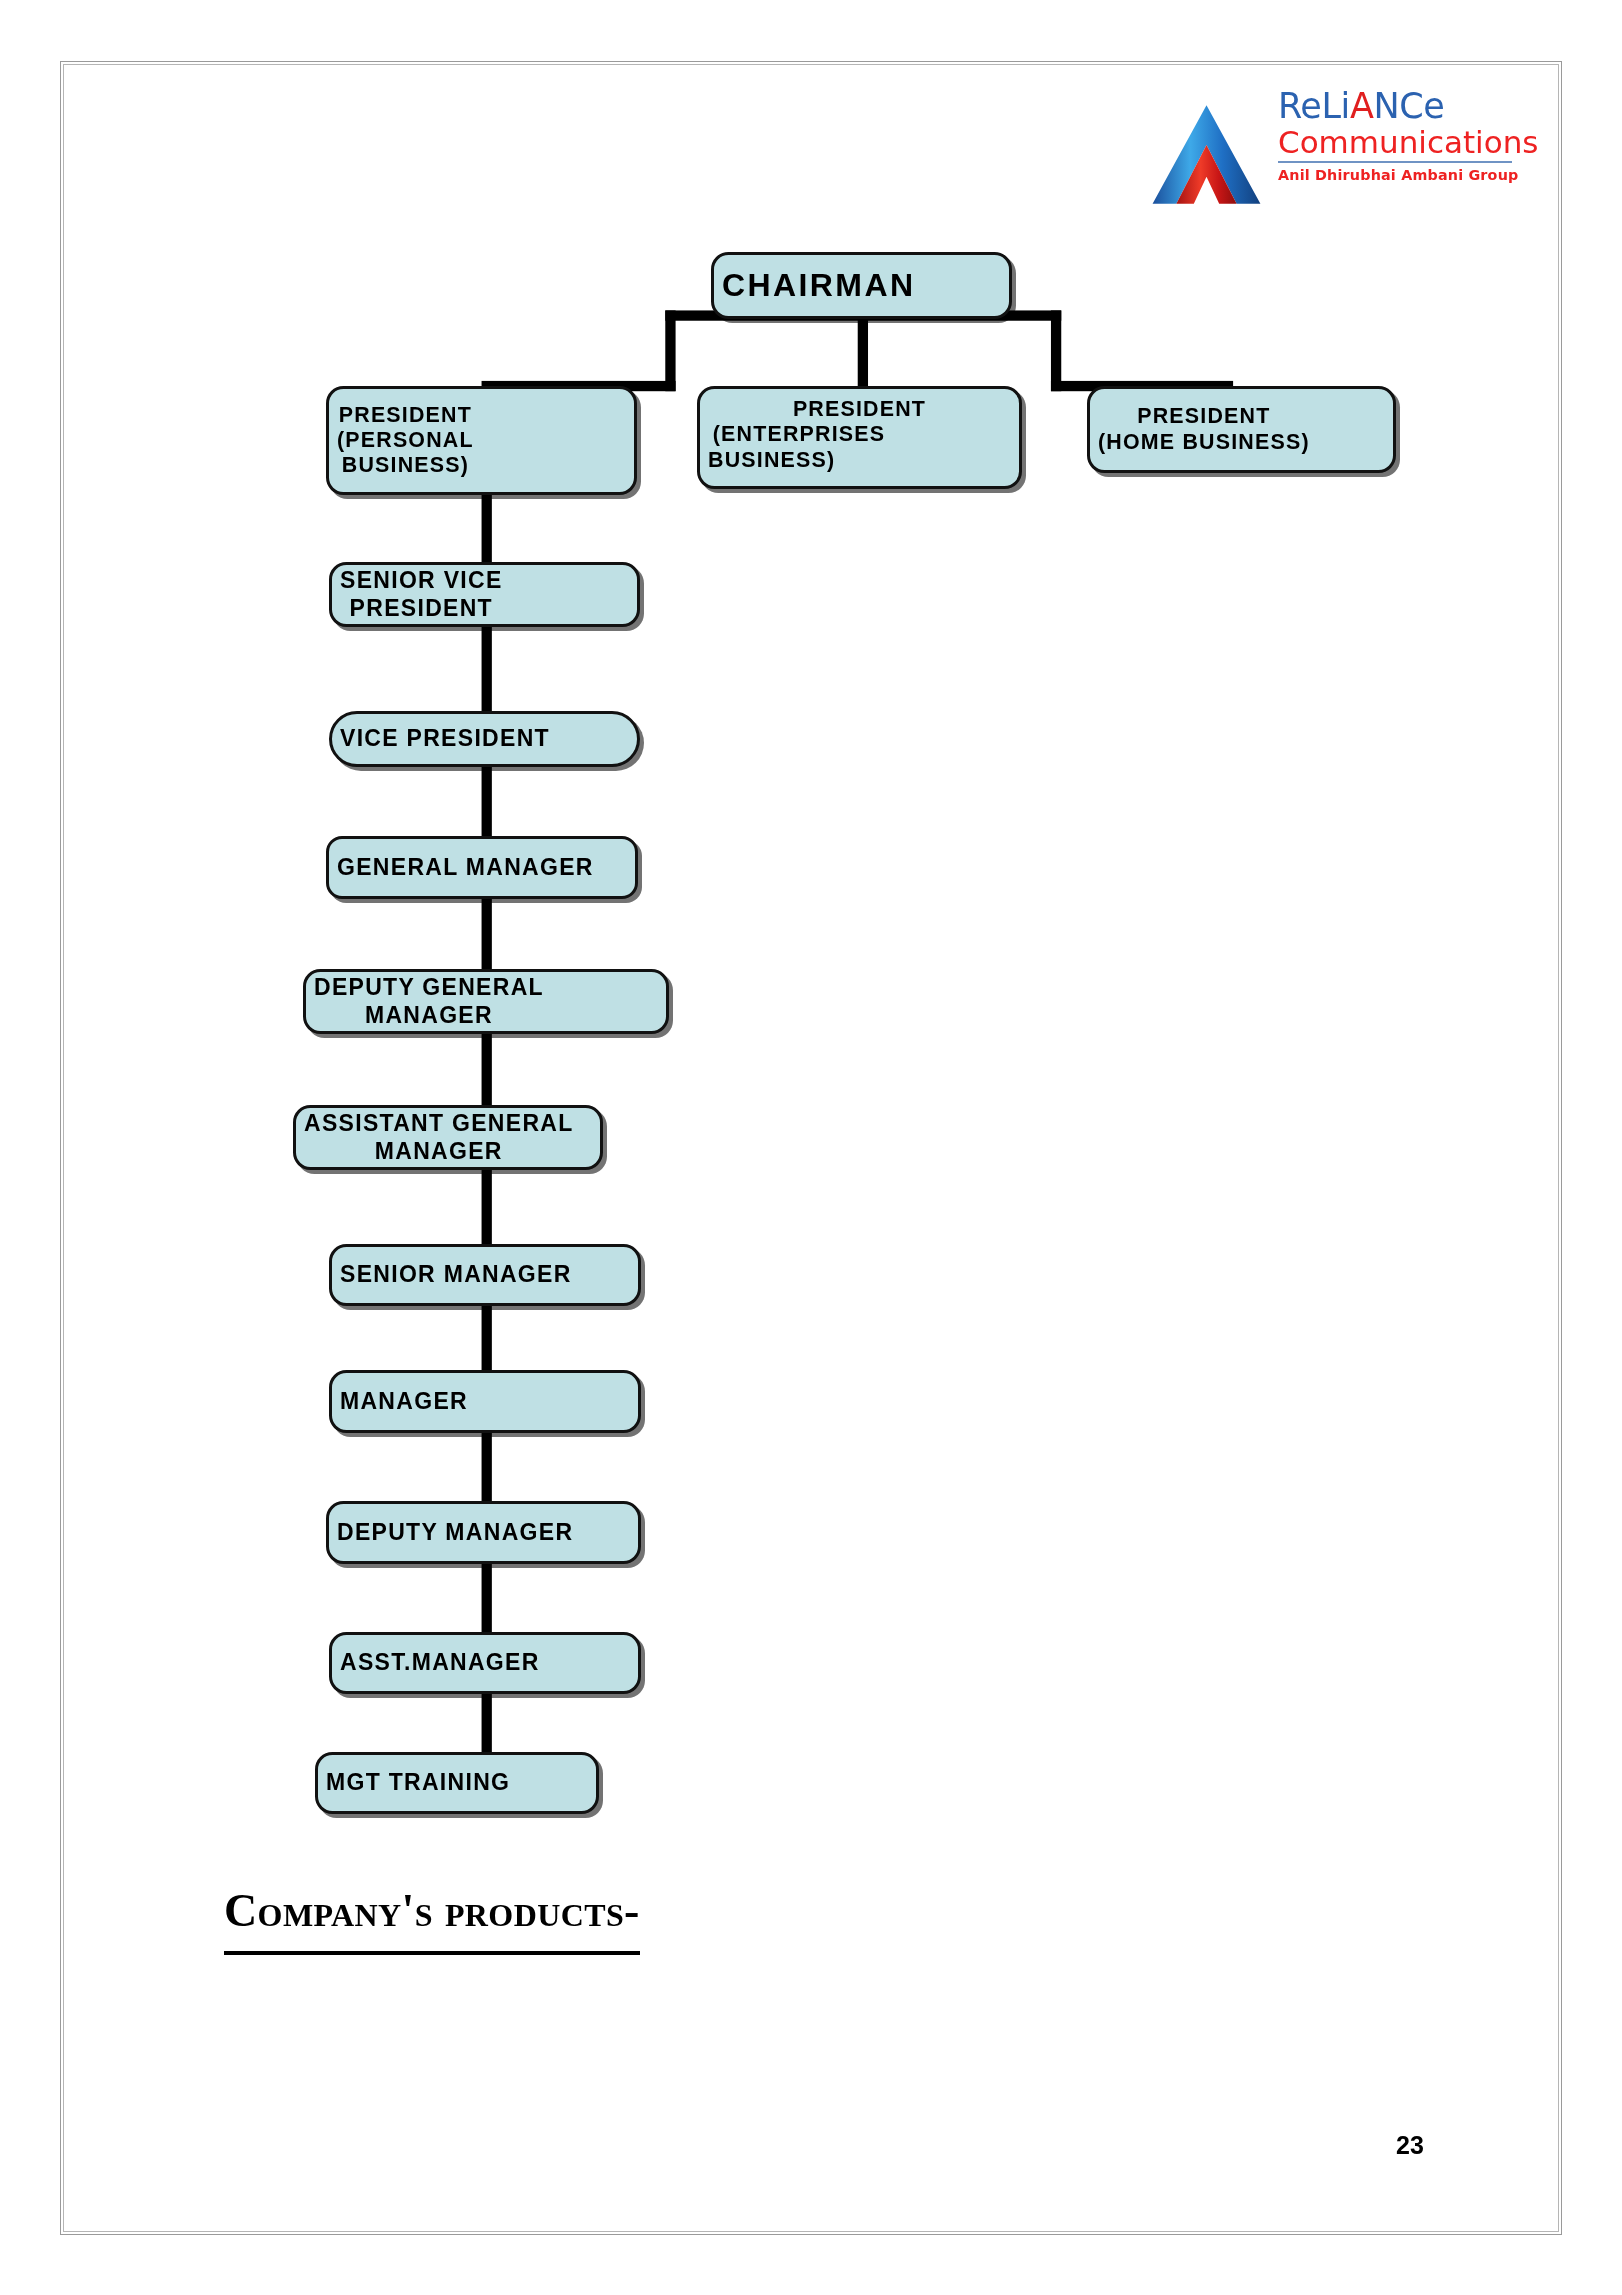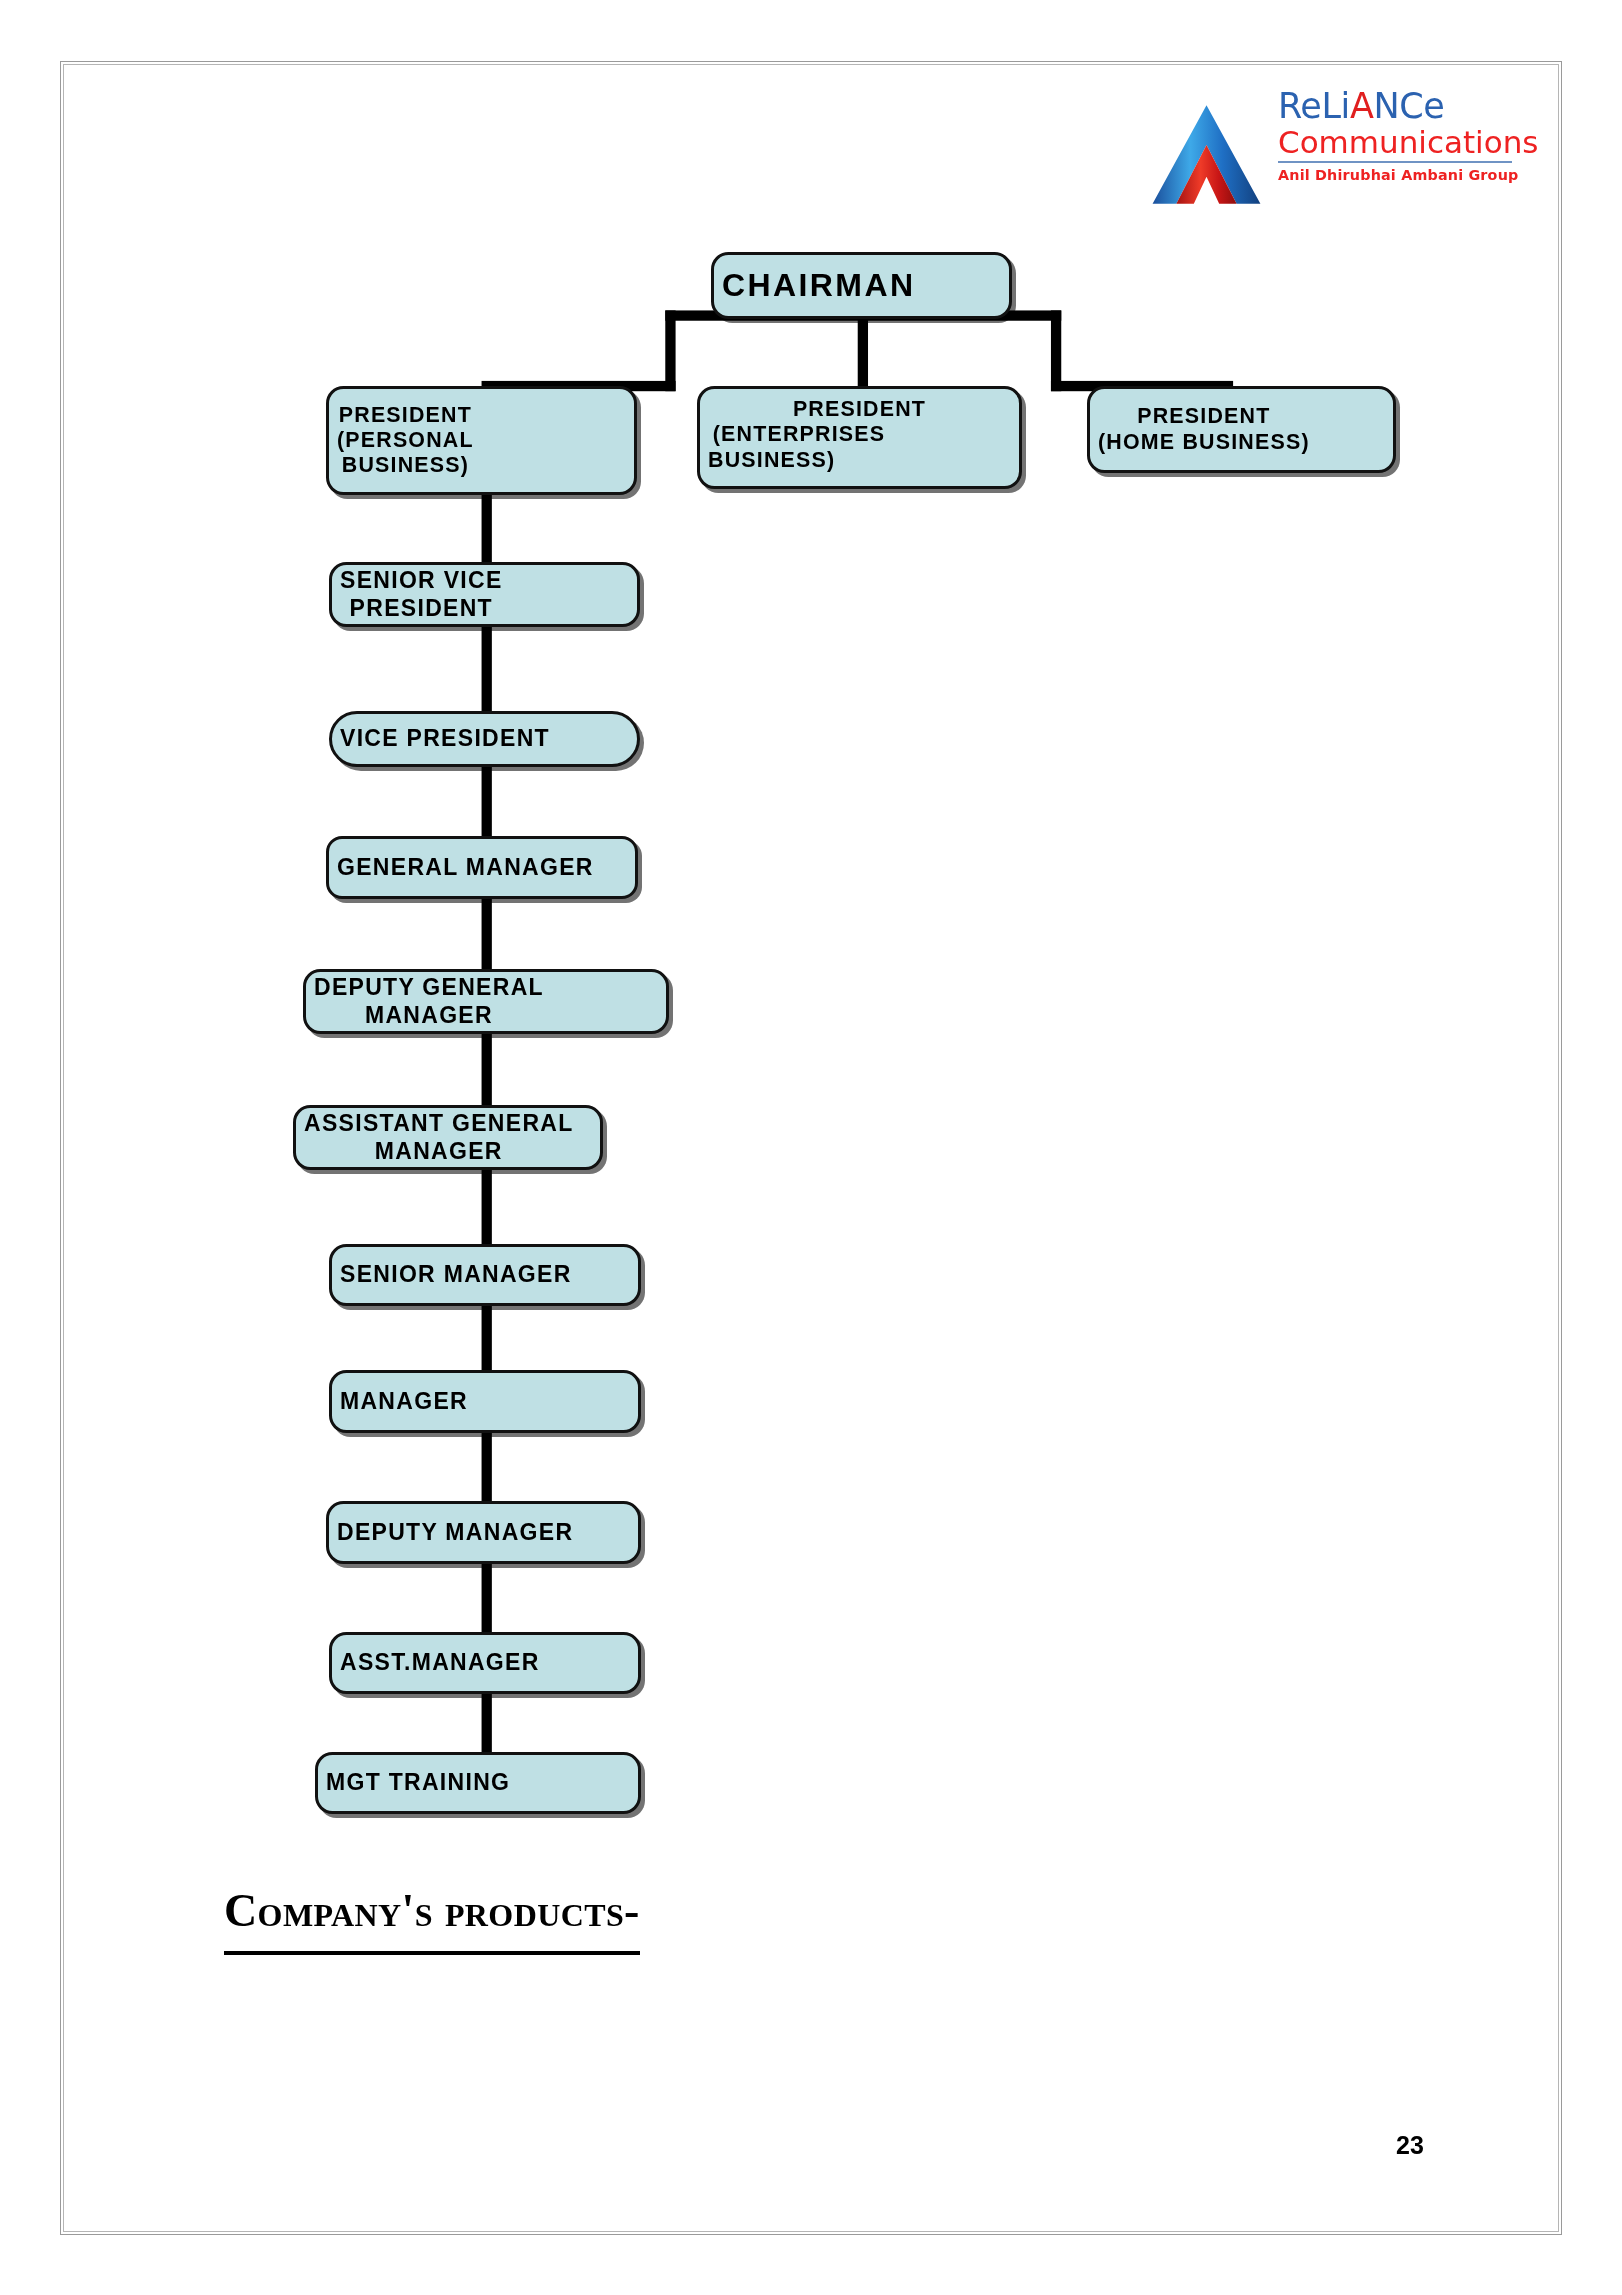--- a/index.html
+++ b/index.html
@@ -283,21 +283,21 @@
   </div>
 
   <div class="node rank" style="left:326px; top:1501px; width:315px; height:63px;">
     <span>DEPUTY MANAGER</span>
   </div>
 
   <div class="node rank" style="left:329px; top:1632px; width:312px; height:62px;">
     <span>ASST.MANAGER</span>
   </div>
 
-  <div class="node rank" style="left:315px; top:1752px; width:326px; height:62px;">
+  <div class="node rank" style="left:315px; top:1752px; width:284px; height:62px;">
     <span>MGT TRAINING</span>
   </div>
 
 </div>
 
 <div id="products-heading">Company's products-</div>
 
 <div id="page-number">23</div>
 
 

